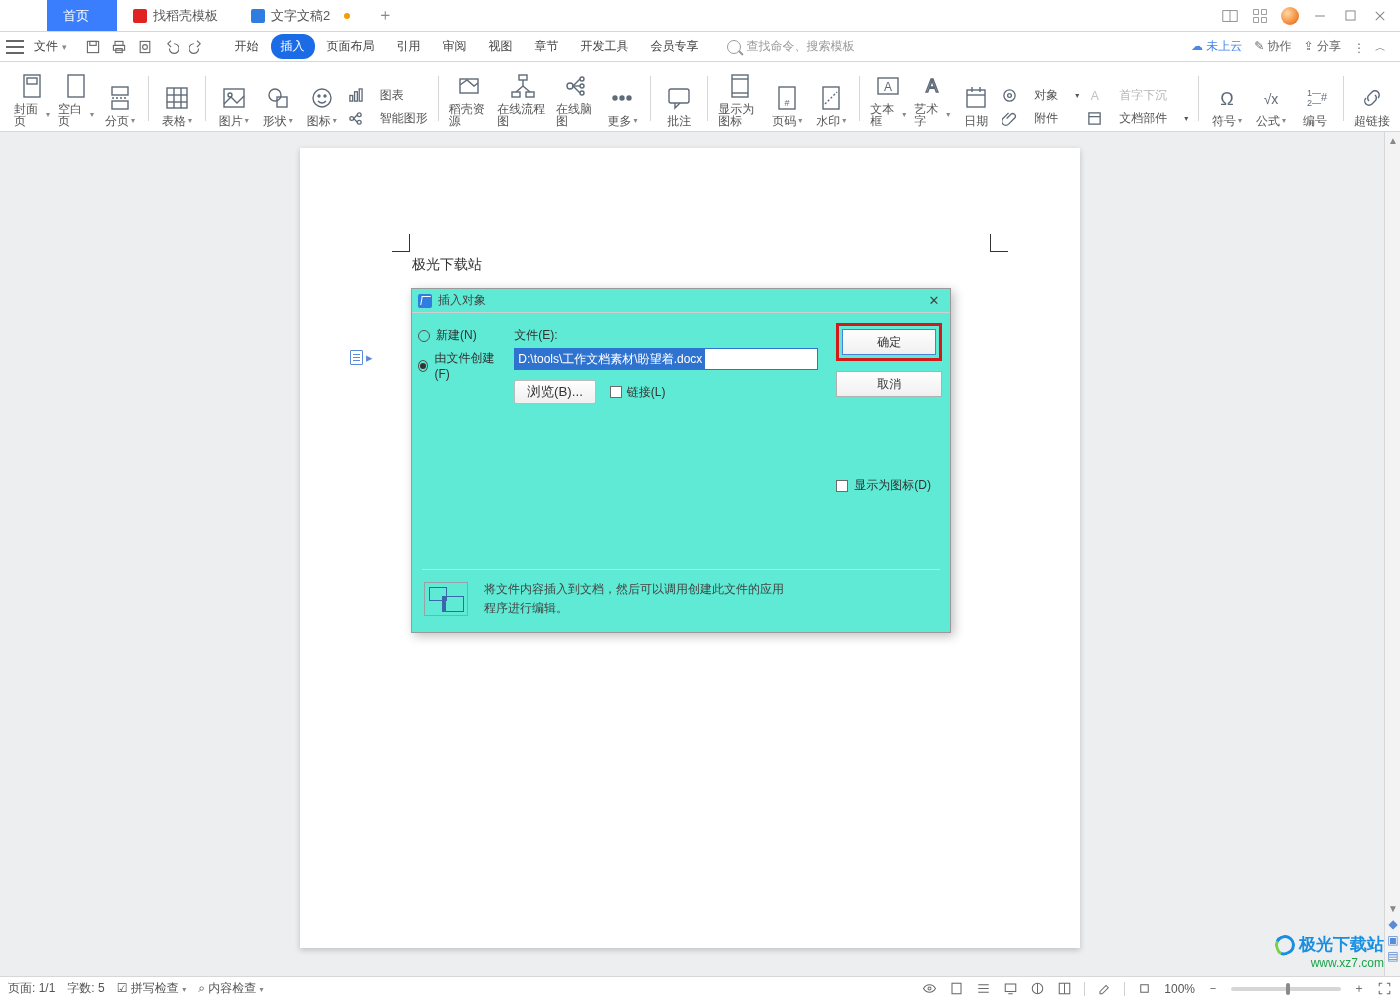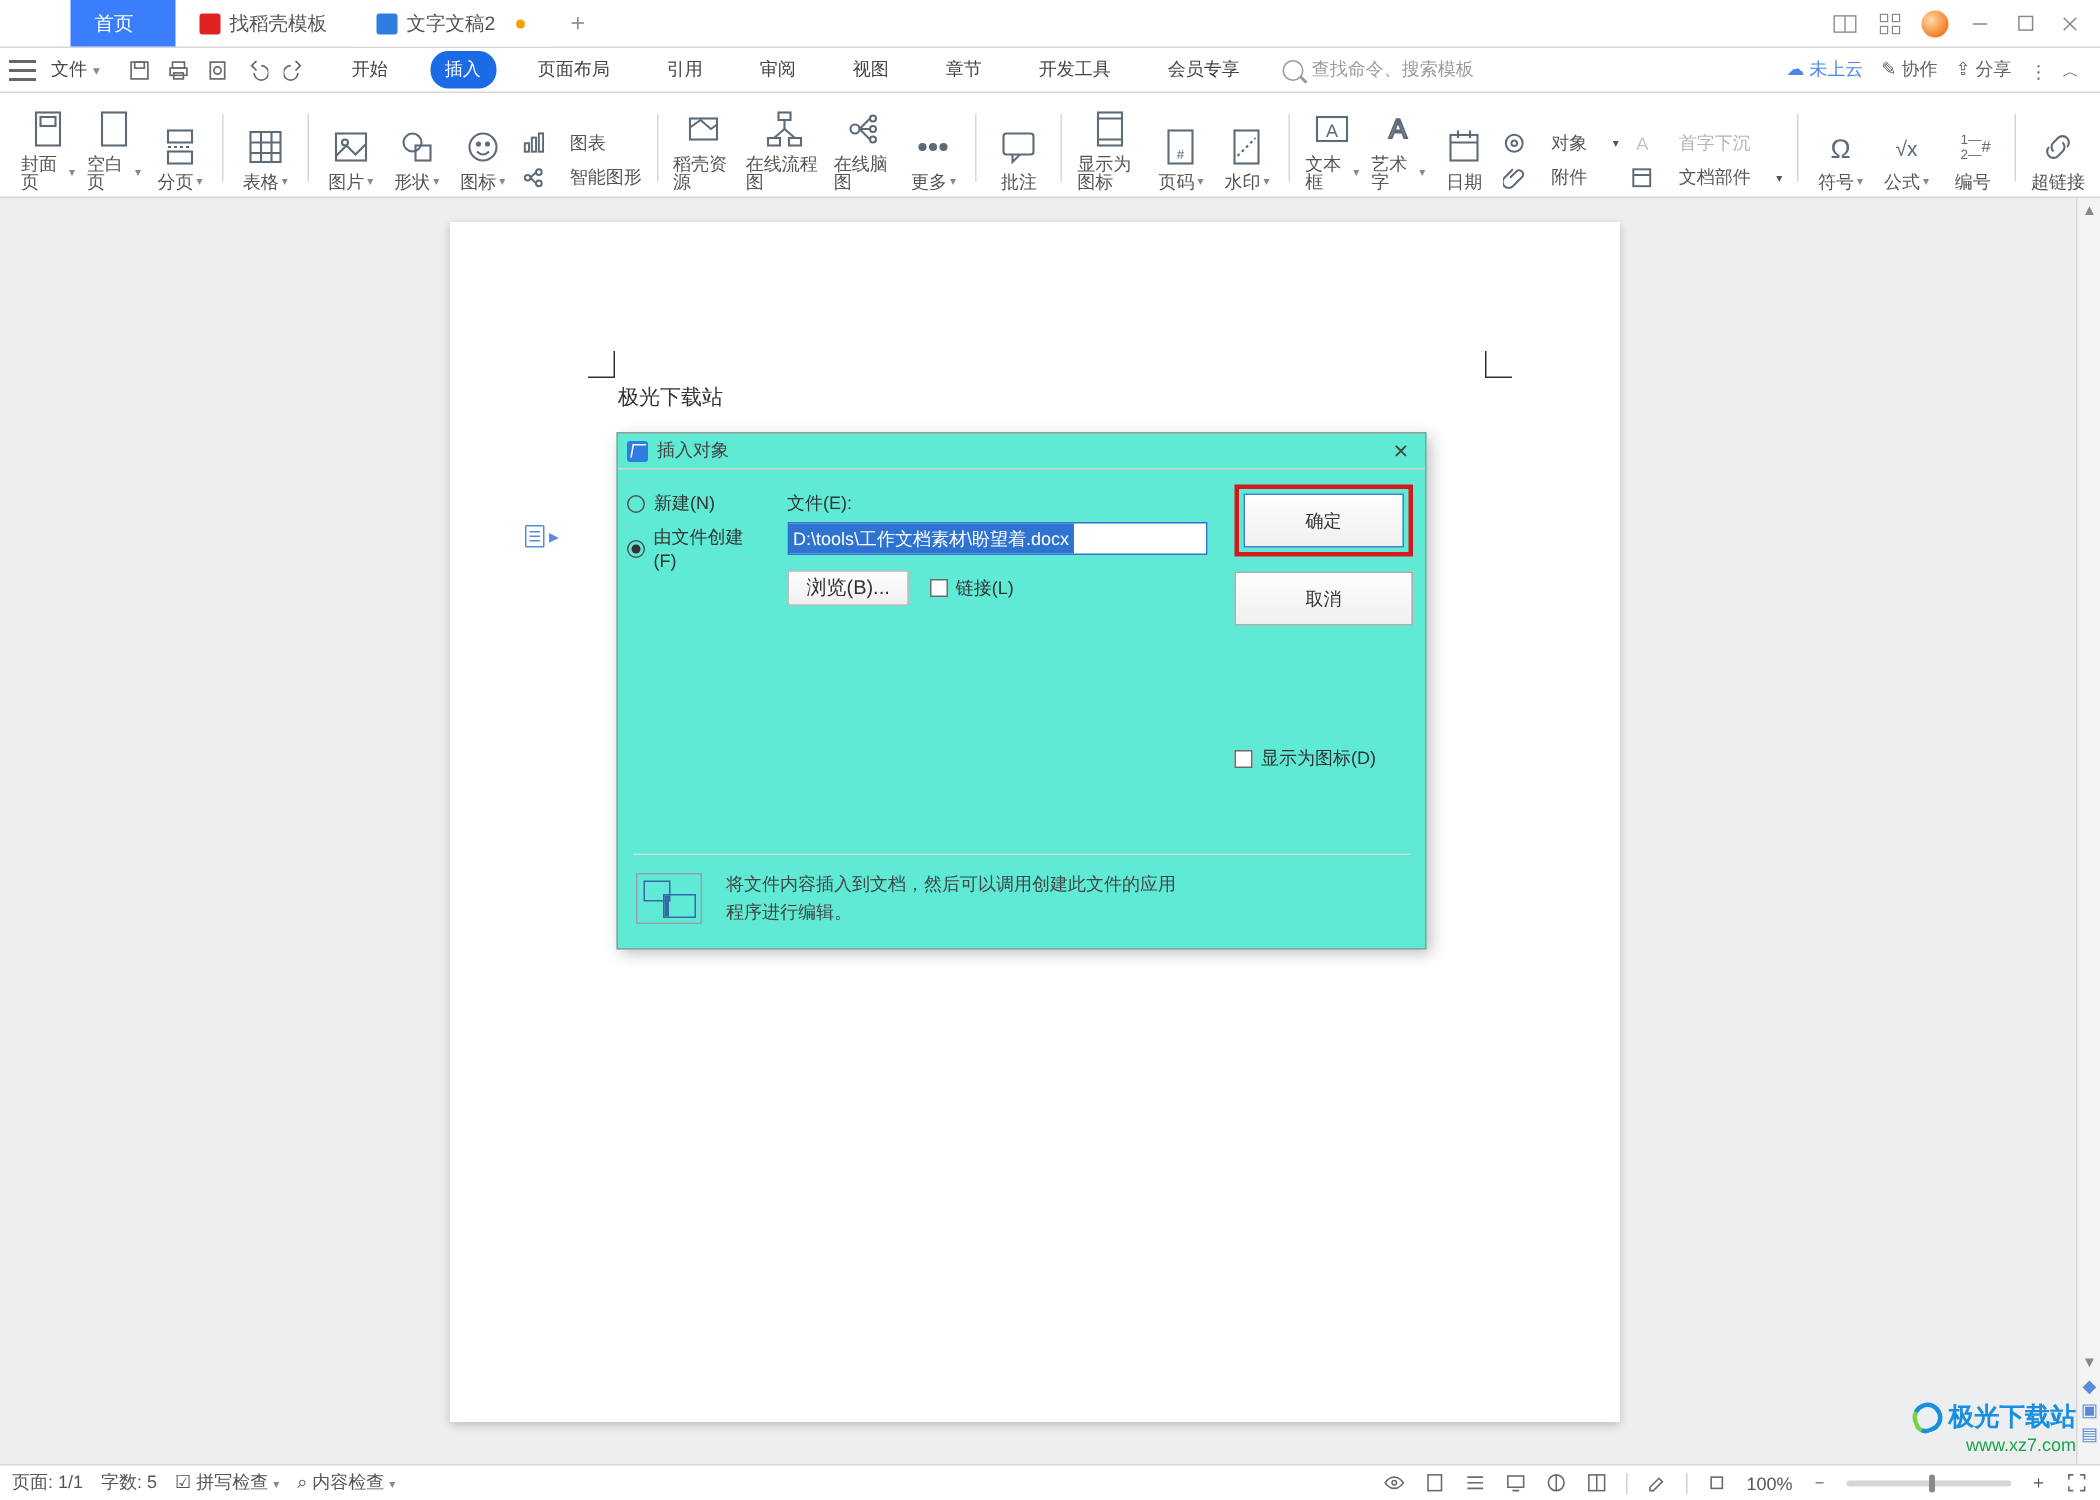--- a/index.html
+++ b/index.html
@@ -38,21 +38,21 @@
   .avatar{width:18px;height:18px;border-radius:50%;background:radial-gradient(circle at 35% 35%,#ffd9a8,#f48c3a 60%,#d55f10 100%);}
 
   
   .menurow{height:30px;display:flex;align-items:center;gap:4px;padding:0 6px;border-bottom:1px solid var(--border);}
   .hamburger{width:18px;height:14px;display:flex;flex-direction:column;justify-content:space-between;margin-right:2px;}
   .hamburger span{height:2px;background:#666;}
   .filebtn{display:flex;align-items:center;gap:4px;color:#444;padding:0 4px;}
   .filebtn .drop{font-size:9px;color:#888;}
   .qat{display:flex;align-items:center;gap:10px;color:#6a6a6a;margin:0 10px;}
   .qat svg{width:16px;height:16px;stroke:#6a6a6a;fill:none;stroke-width:1.4;}
-  .ribtabs{display:flex;align-items:center;gap:18px;margin-left:6px;}
+  .ribtabs{display:flex;align-items:center;gap:2px;margin-left:6px;}
   .ribtab{padding:4px 10px;color:#444;border-radius:12px;}
   .ribtab.active{background:var(--tab-active);color:#fff;}
   .searchbox{display:flex;align-items:center;gap:6px;color:#9b9b9b;margin-left:14px;}
   .searchbox .mag{width:14px;height:14px;border:1.4px solid #9b9b9b;border-radius:50%;position:relative;}
   .searchbox .mag::after{content:"";position:absolute;width:6px;height:1.5px;background:#9b9b9b;transform:rotate(45deg);left:10px;top:11px;}
   .menuspacer{flex:1;}
   .menu-right{display:flex;align-items:flex-end;gap:12px;color:#666;margin-right:8px;font-size:12px;}
   .menu-right .cloud{color:#4a87e8;}
   .vdots{letter-spacing:-2px;}
   .chev-up{font-size:11px;}
@@ -97,29 +97,29 @@
   .dlg-title .wic::after{content:"";width:8px;height:8px;border:1.5px solid #fff;border-right:none;border-bottom:none;transform:skewX(-10deg);}
   .dlg-title .spacer{flex:1;}
   .dlg-title .xclose{width:20px;text-align:center;color:#444;font-size:13px;}
   .dlg-body{display:flex;align-items:flex-start;min-height:250px;}
   .dlg-left{width:110px;padding:14px 6px;display:flex;flex-direction:column;gap:6px;}
   .radio{display:flex;align-items:center;gap:6px;color:#333;}
   .radio .r{width:12px;height:12px;border:1px solid #555;border-radius:50%;display:flex;align-items:center;justify-content:center;}
   .radio .r.sel::after{content:"";width:6px;height:6px;background:#333;border-radius:50%;}
   .dlg-mid{flex:1;padding:14px 10px;}
   .fld-lbl{margin-bottom:4px;color:#333;}
-  .fileinput{width:280px;height:22px;border:1px solid var(--sel);background:#fff;padding:0;display:flex;align-items:center;}
+  .fileinput{width:304px;height:22px;border:1px solid var(--sel);background:#fff;padding:0;display:flex;align-items:center;}
   .fileinput .val{background:var(--sel);color:#fff;padding:2px 3px;line-height:16px;font-size:12px;white-space:nowrap;}
   .midrow2{display:flex;align-items:center;gap:14px;margin-top:10px;}
   .btn{height:24px;padding:0 12px;background:linear-gradient(#fefefe,#f0f0f0);border:1px solid #bcbcbc;border-radius:2px;display:inline-flex;align-items:center;color:#333;}
   .chk{display:flex;align-items:center;gap:5px;color:#333;}
   .chk .c{width:12px;height:12px;border:1px solid #6b6b6b;background:#fff;}
   .dlg-right{width:145px;padding:10px 8px;display:flex;flex-direction:column;gap:10px;}
   .okwrap{border:3px solid #d21a1a;padding:3px;}
-  .dlgbtn{height:36px;border:1px solid #b0b0b0;background:linear-gradient(#fefefe,#f0f0f0);display:flex;align-items:center;justify-content:center;color:#333;}
+  .dlgbtn{height:26px;border:1px solid #b0b0b0;background:linear-gradient(#fefefe,#f0f0f0);display:flex;align-items:center;justify-content:center;color:#333;}
   .okwrap .dlgbtn{border:1px solid #4a80d8;}
   .iconrow{display:flex;align-items:center;gap:6px;margin-top:70px;color:#333;}
 
   .desc{border-top:1px solid #d8d8d8;margin:6px 10px 0;padding:10px 2px 14px;}
   .desc .h{color:#333;margin-bottom:8px;}
   .desc .row{display:flex;align-items:flex-start;gap:16px;color:#444;line-height:1.6;}
   .desc .imgic{width:44px;height:34px;border:1px solid #9aa0a8;position:relative;flex:0 0 auto;margin-top:2px;}
   .desc .imgic::before{content:"";position:absolute;left:4px;top:4px;width:16px;height:12px;border:1px solid #3a67a8;}
   .desc .imgic::after{content:"";position:absolute;right:3px;bottom:3px;width:20px;height:14px;border:1px solid #3a67a8;background:linear-gradient(90deg,#3a67a8 0 3px,transparent 0);}
 

